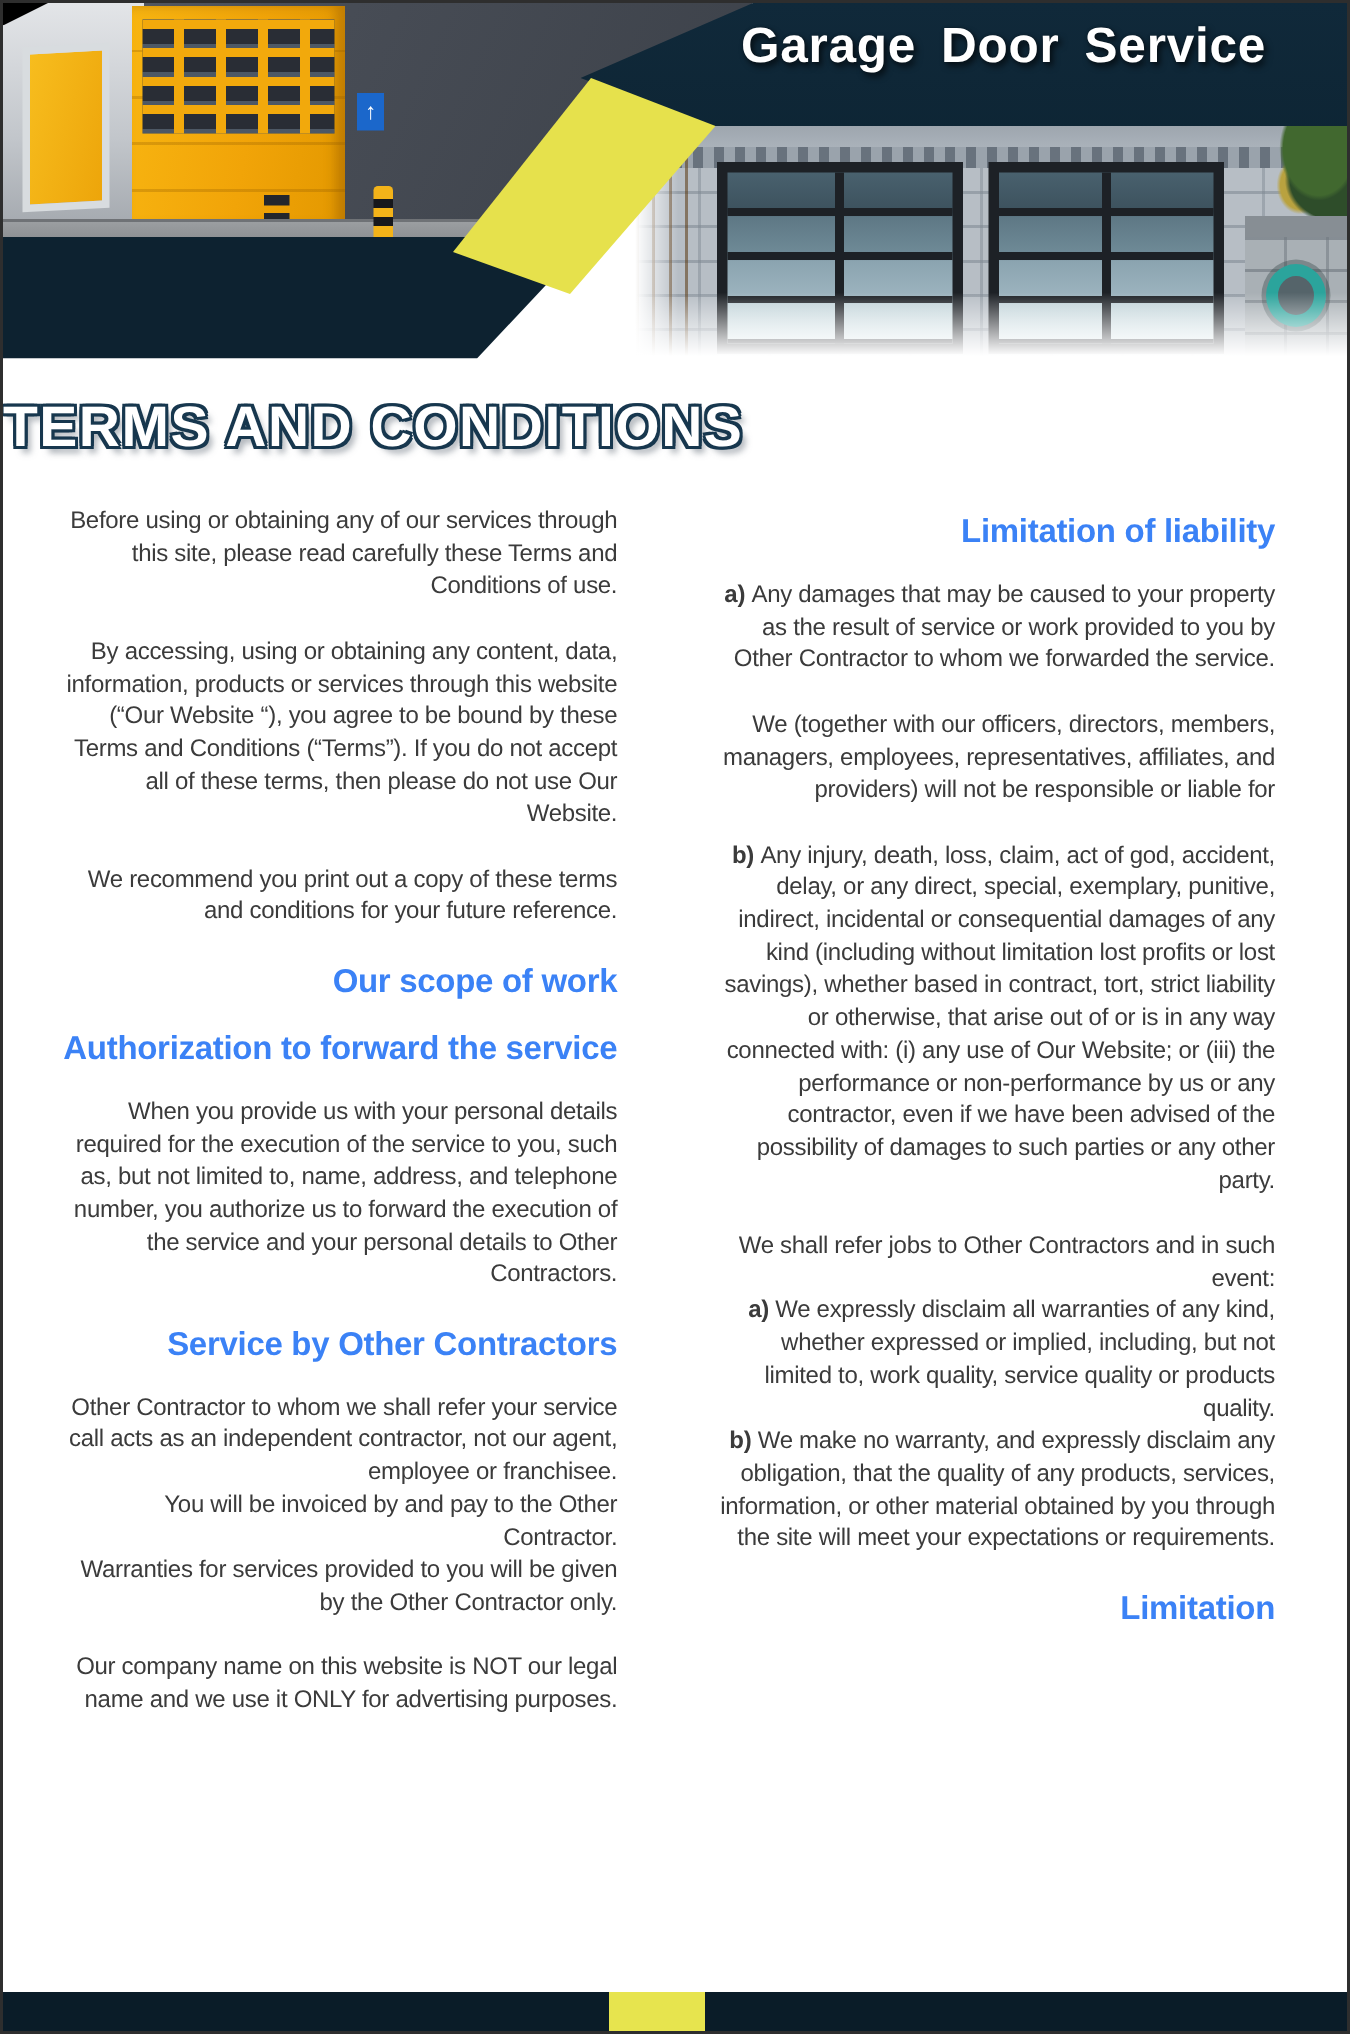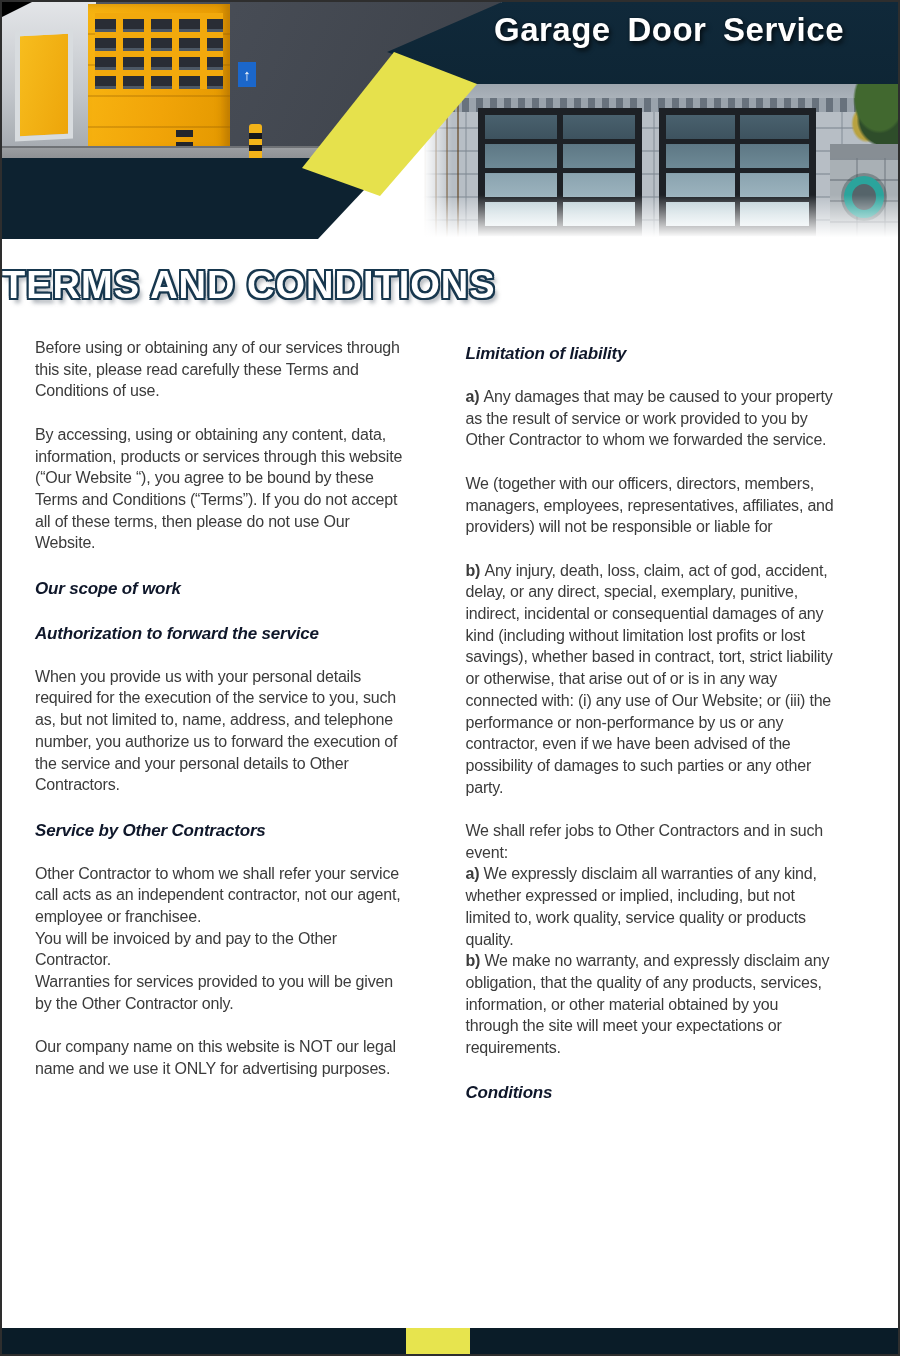--- a/index.html
+++ b/index.html
@@ -111,26 +111,26 @@
   
   .big-title { margin-top:19px; text-align:left;
     font-size:38px; font-weight:bold; letter-spacing:1px; color:#ffffff; line-height:48px;
     text-shadow:
       -2px -2px 0 #17374e, 2px -2px 0 #17374e, -2px 2px 0 #17374e, 2px 2px 0 #17374e,
       -2px 0 0 #17374e, 2px 0 0 #17374e, 0 -2px 0 #17374e, 0 2px 0 #17374e,
       4px 5px 4px rgba(105,115,125,.55); }
 
   
   .content { display:grid; grid-template-columns:1fr 1fr; column-gap:62px;
-    padding:28px 64px 0 33px; }
+    padding:28px 48px 0 33px;text-align:right; }
   .col p { font-size:16px; line-height:21.7px; color:#3b3b3b; letter-spacing:-0.2px;
     margin:0 0 21.7px; white-space:pre-wrap; }
   .col p strong { font-weight:bold; color:#3b3b3b; }
-  .col h2 { font-size:17px; line-height:26px; font-weight:bold; color:#0f172a;
-    letter-spacing:-0.2px; margin:4px 0 19px;font-style:italic; }
+  .col h2 { font-size:22px; line-height:26px; font-weight:bold; color:#3b82f6;
+    letter-spacing:-0.2px; margin:4px 0 19px; }
 
   
   .footer { position:absolute; left:0; bottom:0; width:100%; height:26px; background:#0a1c28; }
   .footer-accent { position:absolute; left:404px; top:0; width:64px; height:26px; background:#e7e44e; }
 </style>
 </head>
 <body>
 
 <div class="page">
 
@@ -175,38 +175,39 @@
 
     <div class="logo">Garage Door Service</div>
   </div>
 
   <h1 class="big-title">TERMS AND CONDITIONS</h1>
 
   <div class="content">
     <div class="col">
         <p><span>Before using or obtaining any of our services through this site, please read carefully these Terms and Conditions of use.</span></p>
         <p><span>By accessing, using or obtaining any content, data, information, products or services through this website (“Our Website “), you agree to be bound by these Terms and Conditions (“Terms”). If you do not accept all of these terms, then please do not use Our Website.</span></p>
+        <p><span>We recommend you print out a copy of these terms and conditions for your future reference.</span></p>
         <h2>Our scope of work</h2>
         <h2>Authorization to forward the service</h2>
         <p><span>When you provide us with your personal details required for the execution of the service to you, such as, but not limited to, name, address, and telephone number, you authorize us to forward the execution of the service and your personal details to Other Contractors.</span></p>
         <h2>Service by Other Contractors</h2>
         <p><span>Other Contractor to whom we shall refer your service call acts as an independent contractor, not our agent, employee or franchisee.
 You will be invoiced by and pay to the Other Contractor.
 Warranties for services provided to you will be given by the Other Contractor only.</span></p>
         <p><span>Our company name on this website is NOT our legal name and we use it ONLY for advertising purposes.</span></p>
       </div>
     <div class="col">
         <h2>Limitation of liability</h2>
         <p><strong>a) </strong><span>Any damages that may be caused to your property as the result of service or work provided to you by Other Contractor to whom we forwarded the service.</span></p>
         <p><span>We (together with our officers, directors, members, managers, employees, representatives, affiliates, and providers) will not be responsible or liable for</span></p>
         <p><strong>b) </strong><span>Any injury, death, loss, claim, act of god, accident, delay, or any direct, special, exemplary, punitive, indirect, incidental or consequential damages of any kind (including without limitation lost profits or lost savings), whether based in contract, tort, strict liability or otherwise, that arise out of or is in any way connected with: (i) any use of Our Website; or (iii) the performance or non-performance by us or any contractor, even if we have been advised of the possibility of damages to such parties or any other party.</span></p>
         <p><span>We shall refer jobs to Other Contractors and in such event:
 </span><strong>a) </strong><span>We expressly disclaim all warranties of any kind, whether expressed or implied, including, but not limited to, work quality, service quality or products quality.
 </span><strong>b) </strong><span>We make no warranty, and expressly disclaim any obligation, that the quality of any products, services, information, or other material obtained by you through the site will meet your expectations or requirements.</span></p>
-        <h2>Conditions</h2>
+        <h2>Limitation</h2>
       </div>
   </div>
 
   <div class="footer">
     <div class="footer-accent"></div>
   </div>
 
 </div>
 
 </body></html>

